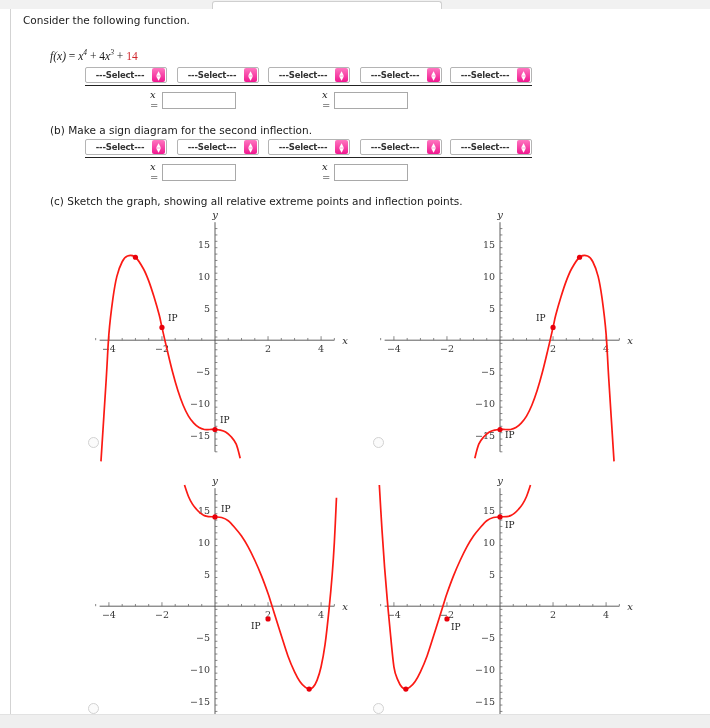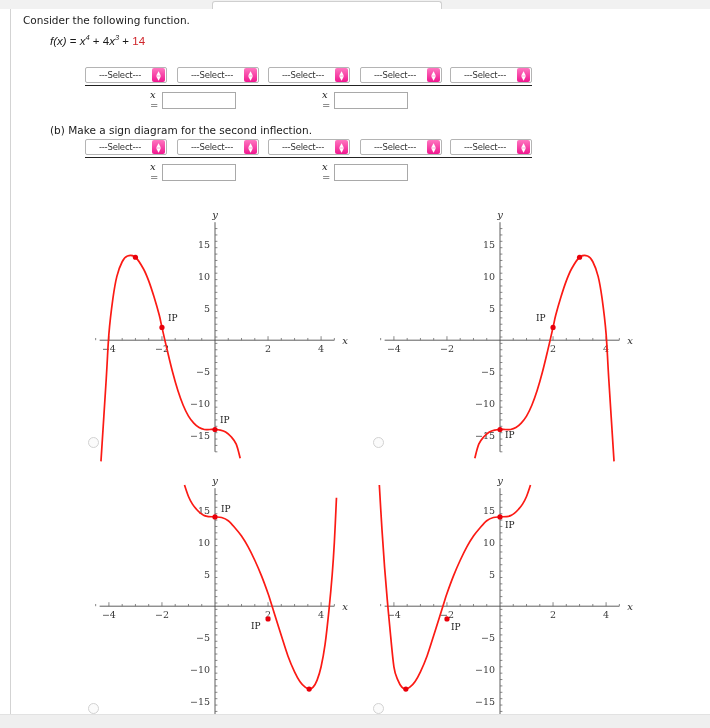--- a/index.html
+++ b/index.html
@@ -29,37 +29,37 @@
     position:absolute;left:10px;top:0;width:1px;height:705px;
     background:#d3d3d3;
   }
   #bottom-strip{
     position:absolute;left:0;top:714px;width:710px;height:14px;
     background:#efefef;border-top:1px solid #e2e2e2;
   }
 
   .txt{position:absolute;white-space:nowrap;}
   #prompt{left:23px;top:5px;font-size:10.5px;}
-  #funcline{left:50px;top:24px;font-size:11.5px;font-family:Liberation Sans, sans-serif;font-style:italic;}
+  #funcline{left:50px;top:39px;font-size:11.5px;font-family:Liberation Serif, serif;font-style:italic;}
   #funcline .rm{font-style:normal;}
   #funcline .red{color:#d0252b;font-style:normal;}
   #funcline sup{font-size:7.5px;vertical-align:super;font-style:italic;}
   #part-a{left:50px;top:43px;font-size:10.5px;}
   #part-b{left:50px;top:115px;font-size:10.5px;}
   #part-c{left:50px;top:186px;font-size:10.5px;}
 
   
   .signdiag{position:absolute;}
   .sel-row{position:absolute;left:0;top:0;height:16px;}
   .sel{
     position:absolute;top:0;height:16px;width:82px;
     background:#ffffff;border:1px solid #b4b4b4;border-radius:2px;
     box-sizing:border-box;
     display:flex;align-items:center;
-    font-size:8.5px;color:#333;
+    font-size:8.5px;color:#333;font-weight:bold;
   }
   .sel-label{flex:1;text-align:center;letter-spacing:-0.2px;padding-left:2px;}
   .sel-arrow{
     width:13px;height:14px;margin-right:1px;flex:none;
     background:linear-gradient(#ff76c0,#f0178f);
     border-radius:2px;
     display:flex;flex-direction:column;
     align-items:center;justify-content:center;line-height:5px;
     color:#ffffff;font-size:6px;
   }
@@ -197,20 +197,21 @@
       <div class="xbox-wrap" style="left: 150px; top: 22px;">
         <span class="xlab">x =</span>
         <input type="text" class="xbox" style="">
       </div>
       <div class="xbox-wrap" style="left: 322px; top: 22px;">
         <span class="xlab">x =</span>
         <input type="text" class="xbox" style="">
       </div>
     </div>
 
+  <div class="txt" id="part-c">(c) Sketch the graph, showing all relative extreme points and inflection points.</div>
 
   <div class="panel" id="panel-0" style="left:75px;top:196px;">
       <svg width="285" height="262">
         <line x1="24.630434782608695" y1="135.18918918918916" x2="259.3478260869565" y2="135.18918918918916" class="axisline"></line>
         <line x1="140" y1="17.189189189189193" x2="140" y2="246.8108108108108" class="axisline"></line>
         <line x1="20.65217391304347" y1="132.98918918918918" x2="20.65217391304347" y2="135.18918918918916" class="tick"></line>
         <line x1="33.91304347826086" y1="131.18918918918916" x2="33.91304347826086" y2="135.18918918918916" class="tick"></line>
         <line x1="47.17391304347825" y1="132.98918918918918" x2="47.17391304347825" y2="135.18918918918916" class="tick"></line>
         <line x1="60.43478260869564" y1="132.98918918918918" x2="60.43478260869564" y2="135.18918918918916" class="tick"></line>
         <line x1="73.69565217391303" y1="132.98918918918918" x2="73.69565217391303" y2="135.18918918918916" class="tick"></line>

